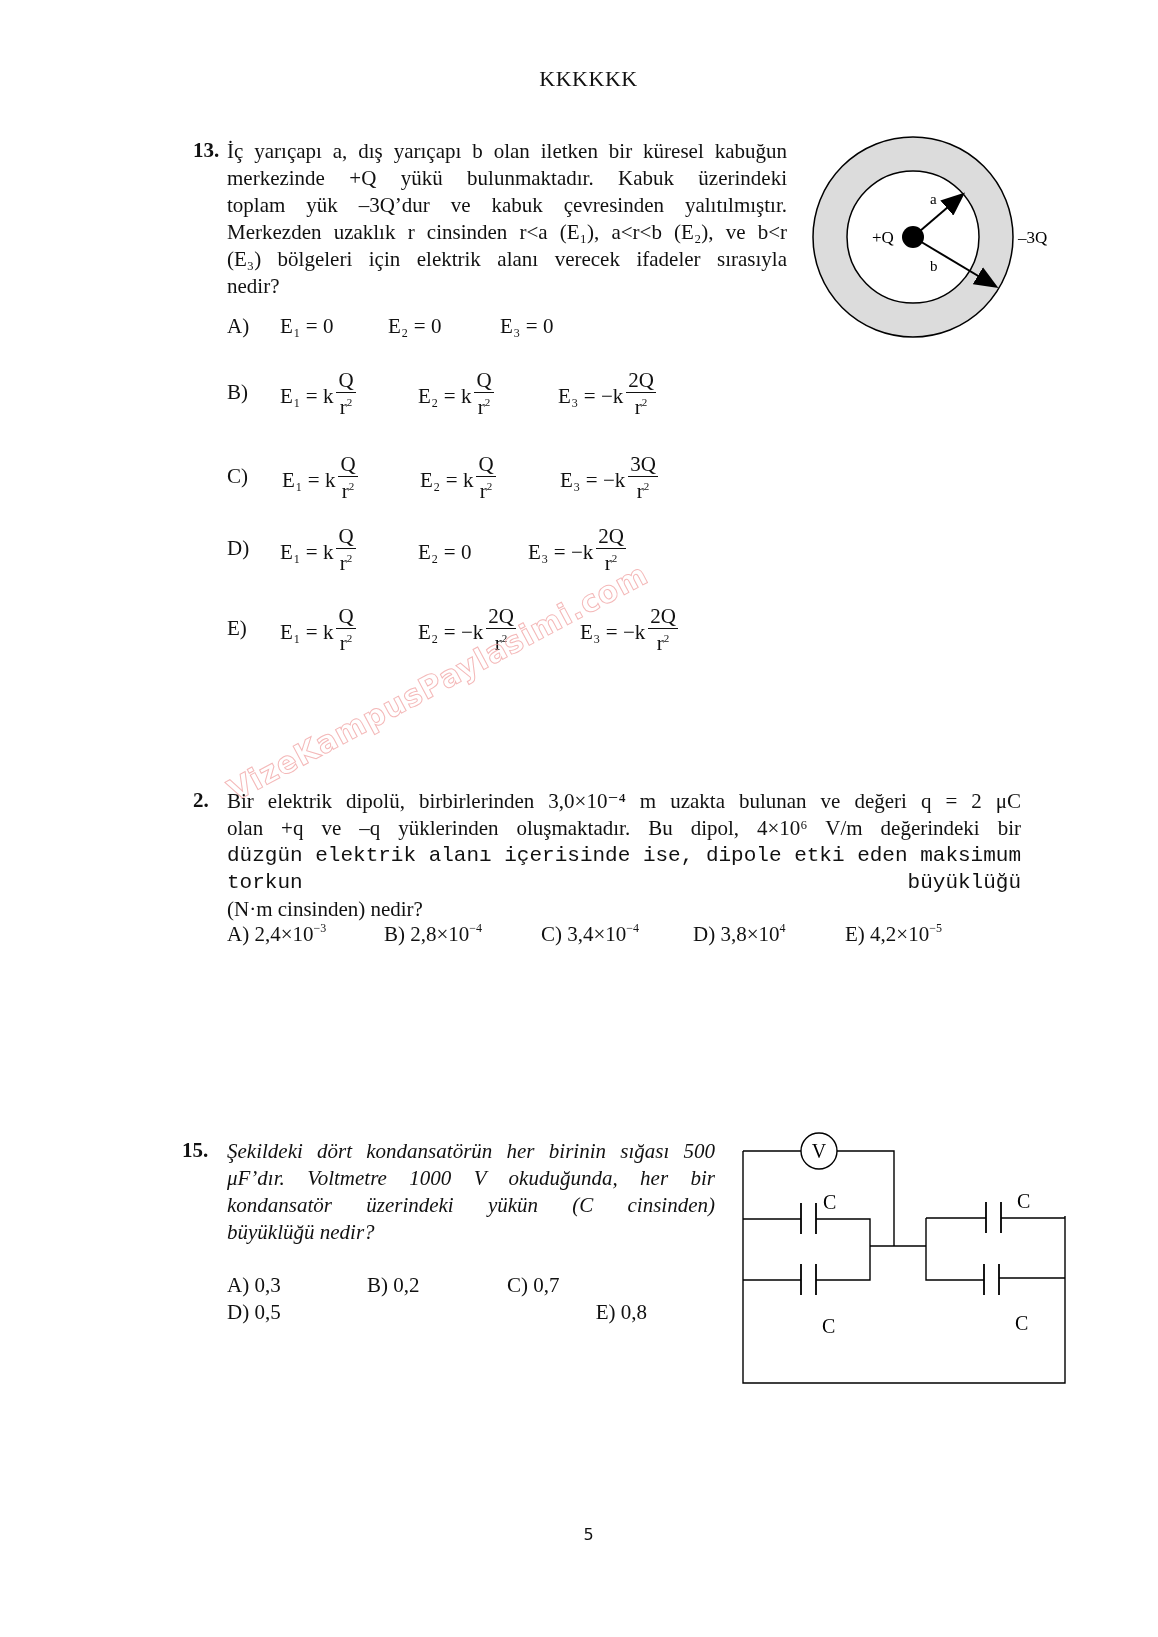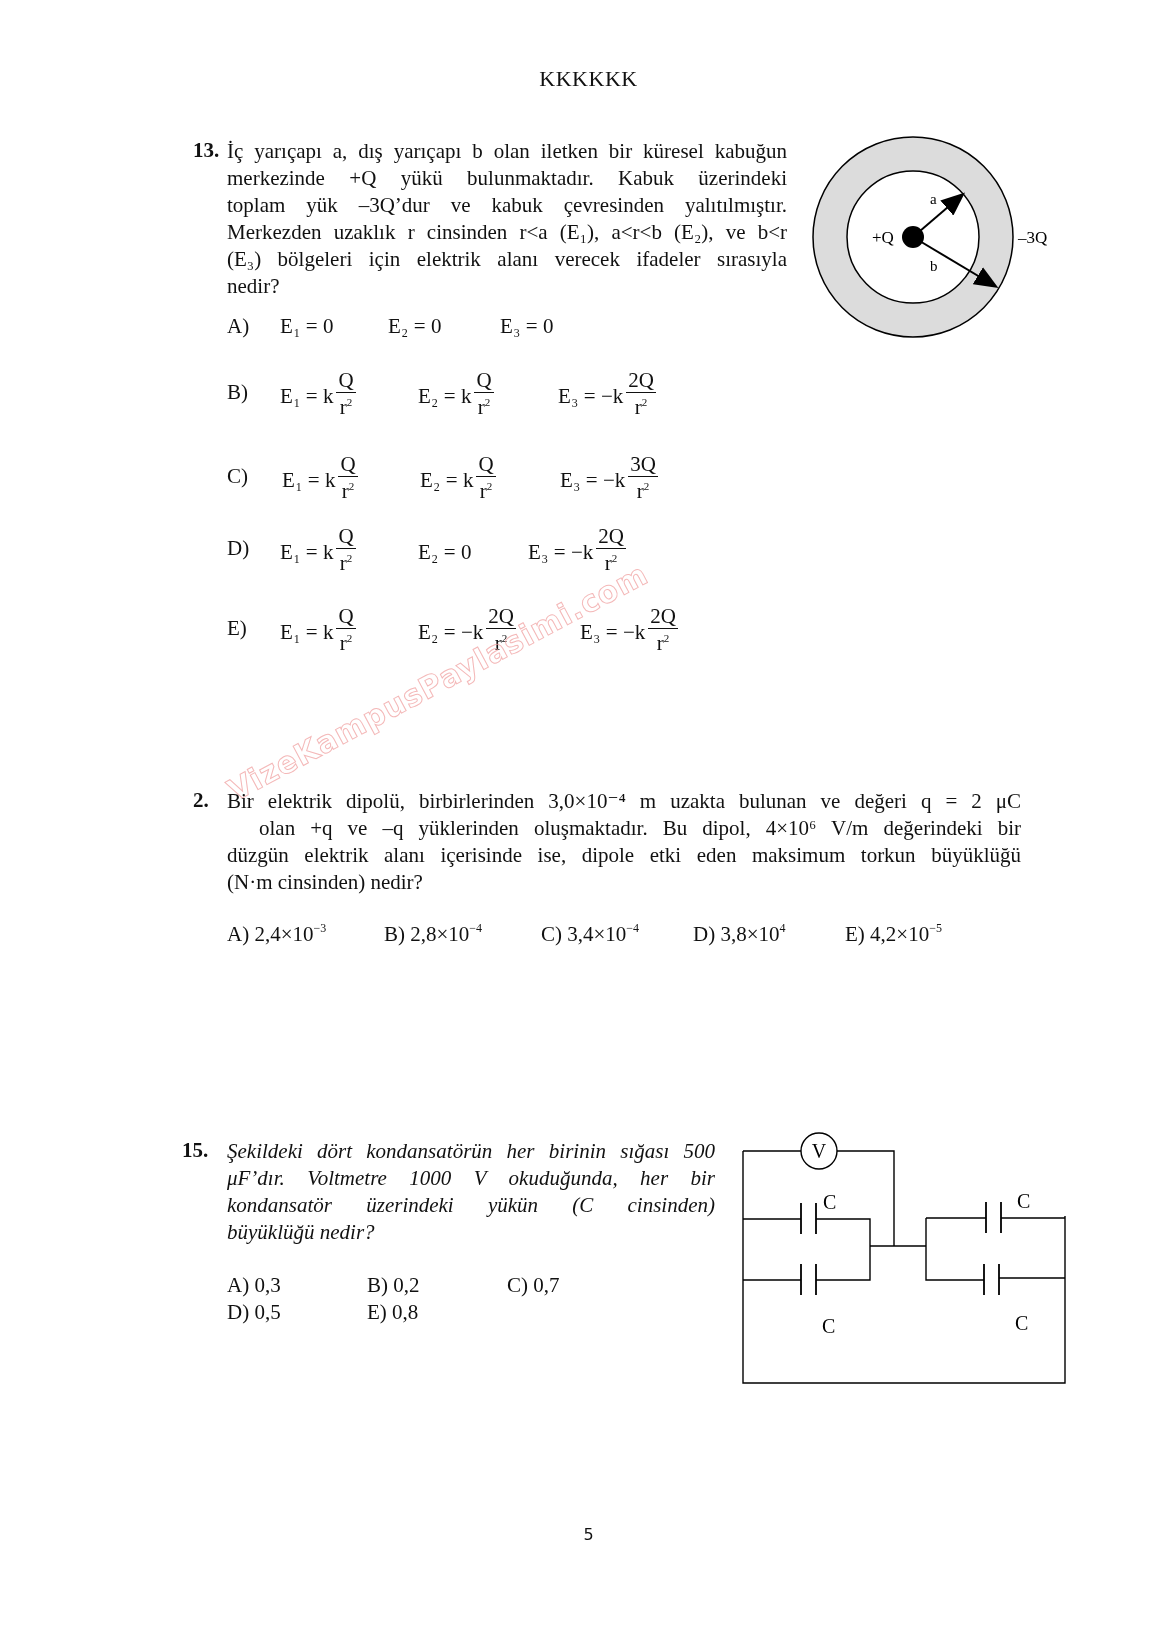--- a/index.html
+++ b/index.html
@@ -192,22 +192,22 @@
       </div>
     </div>
 </div>
 
 <div class="abs wm">VizeKampusPaylasimi.com</div>
 
 <div>
   <div class="abs qnum" style="left:193px;top:788px;">2.</div>
   <div class="abs qtext" style="left:227px;top:788px;width:794px;">
     <div style="text-align-last:justify;">Bir elektrik dipolü, birbirlerinden 3,0×10⁻⁴ m uzakta bulunan ve değeri q = 2 μC</div>
-    <div style="text-align-last:justify;margin-left:32px;">olan +q ve –q yüklerinden oluşmaktadır. Bu dipol, 4×10⁶ V/m değerindeki bir</div>
-    <div style="text-align-last:justify;">düzgün elektrik alanı içerisinde ise, dipole etki eden maksimum torkun büyüklüğü</div>
+    <div style="text-align-last:justify;">olan +q ve –q yüklerinden oluşmaktadır. Bu dipol, 4×10⁶ V/m değerindeki bir</div>
+    <div style="text-align-last:justify;font-family:Liberation Mono, monospace;">düzgün elektrik alanı içerisinde ise, dipole etki eden maksimum torkun büyüklüğü</div>
     <div>(N·m cinsinden) nedir?</div>
   </div>
   <div class="abs opt" style="left:227px;top:922px;display:flex;">
     <div style="width:157px;"><span>A)</span> <span>2,4×10</span><span class="ans-sup">−3</span></div>
     <div style="width:157px;"><span>B)</span> <span>2,8×10</span><span class="ans-sup">−4</span></div>
     <div style="width:152px;"><span>C)</span> <span>3,4×10</span><span class="ans-sup">−4</span></div>
     <div style="width:152px;"><span>D)</span> <span>3,8×10</span><span class="ans-sup">4</span></div>
     <div><span>E)</span> <span>4,2×10</span><span class="ans-sup">−5</span></div>
   </div>
 </div>
@@ -219,21 +219,21 @@
     <div style="text-align-last:justify;">μF’dır. Voltmetre 1000 V okuduğunda, her bir</div>
     <div style="text-align-last:justify;">kondansatör üzerindeki yükün (C cinsinden)</div>
     <div>büyüklüğü nedir?</div>
   </div>
   <div class="abs opt" style="left:227px;top:1272px;width:420px;line-height:27px;">
     <div style="display:flex;">
       <div style="width:140px;"><span>A)</span> <span>0,3</span></div>
       <div style="width:140px;"><span>B)</span> <span>0,2</span></div>
       <div><span>C)</span> <span>0,7</span></div>
     </div>
-    <div style="display:flex;">
+    <div style="display:flex;justify-content:space-between;">
       <div style="width:140px;"><span>D)</span> <span>0,5</span></div>
       <div><span>E)</span> <span>0,8</span></div>
     </div>
   </div>
 
   <svg class="abs" style="left:735px;top:1130px;" width="340" height="260" stroke="#000" stroke-width="1.4" fill="none">
 
     <path d="M8,21 L66,21 M102,21 L159,21 L159,116"></path>
     <circle cx="84" cy="21" r="18"></circle>
     <text x="84" y="28" font-size="20" text-anchor="middle" stroke="none" fill="#000" font-family="Liberation Serif, serif">V</text>

